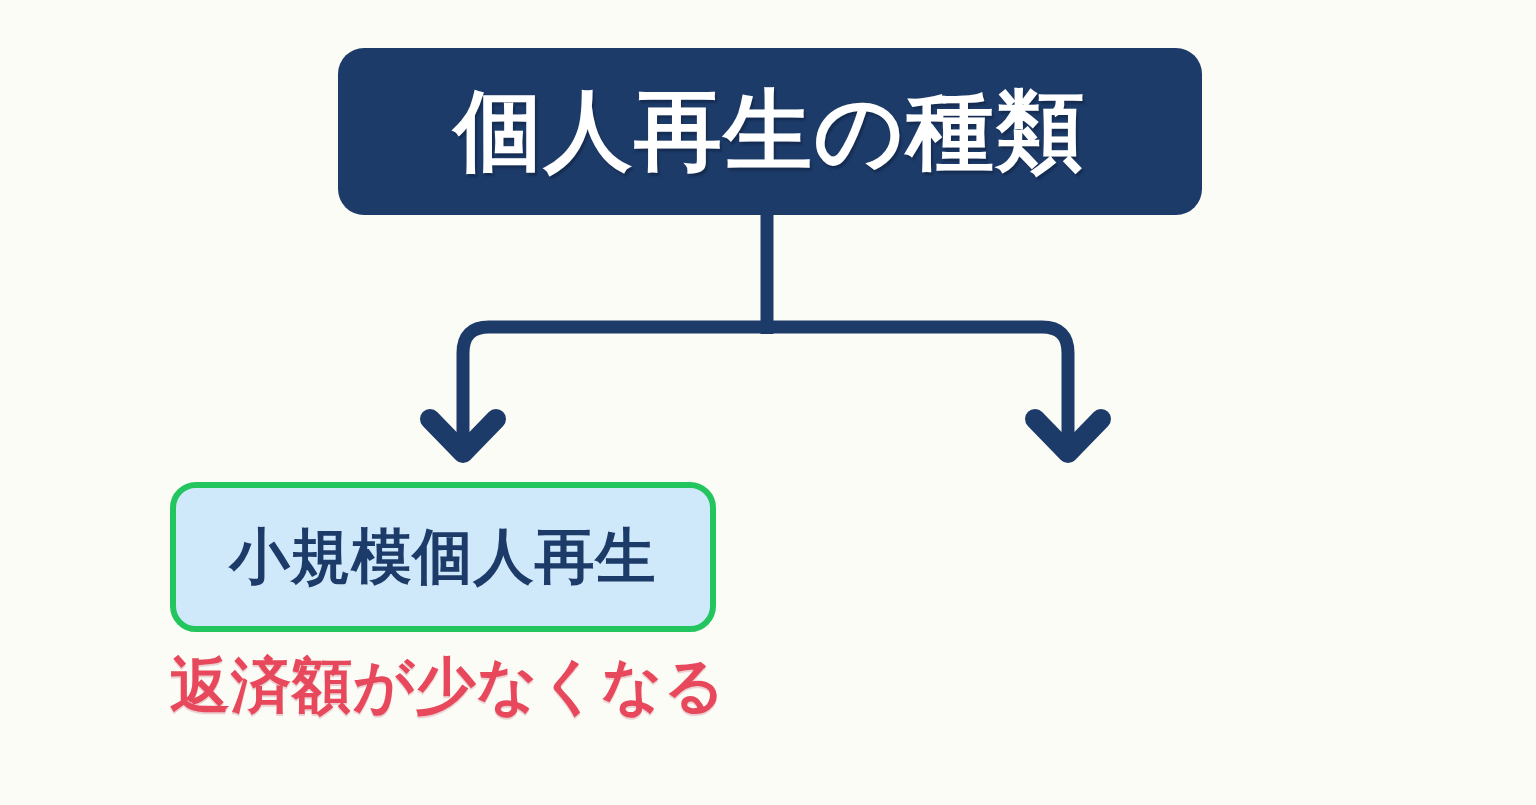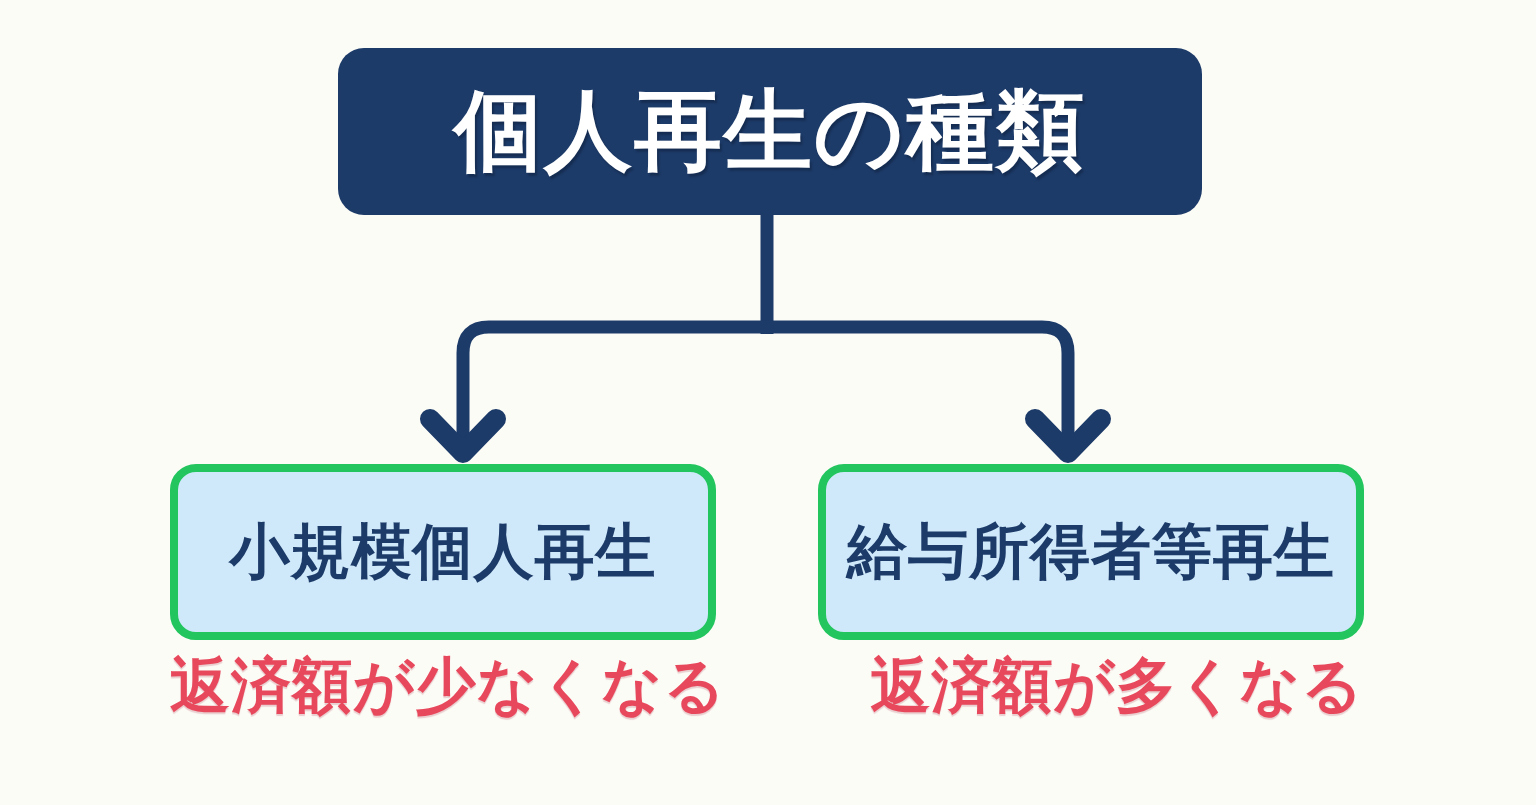--- a/index.html
+++ b/index.html
@@ -43,25 +43,25 @@
     position: absolute;
     left: 0;
     top: 0;
     width: 1536px;
     height: 805px;
     pointer-events: none;
   }
   
   .leaf-box {
     position: absolute;
-    top: 464px;
+    top: 482px;
     width: 546px;
-    height: 176px;
+    height: 150px;
     background: #cfe9fa;
-    border: 8px solid #22c55e;
+    border: 6px solid #22c55e;
     border-radius: 26px;
     box-sizing: border-box;
     display: flex;
     align-items: center;
     justify-content: center;
   }
   .leaf-box.left  { left: 170px; }
   .leaf-box.right { left: 818px; }
   .leaf-box span {
     color: #1d3b69;
@@ -103,21 +103,17 @@
 
     <path d="M430 419 L463 453 L496 419" fill="none" stroke="#1d3b69" stroke-width="20" stroke-linecap="round" stroke-linejoin="round"></path>
 
     <path d="M1035 419 L1068 453 L1101 419" fill="none" stroke="#1d3b69" stroke-width="20" stroke-linecap="round" stroke-linejoin="round"></path>
   </svg>
 
   <div class="leaf-box left">
     <span>小規模個人再生</span>
   </div>
 
-  <div class="leaf-box right">
-    <span>給与所得者等再生</span>
-  </div>
 
   <div class="note left-note">返済額が少なくなる</div>
 
-  <div class="note right-note">返済額が多くなる</div>
 
 </div>
 
 </body></html>

